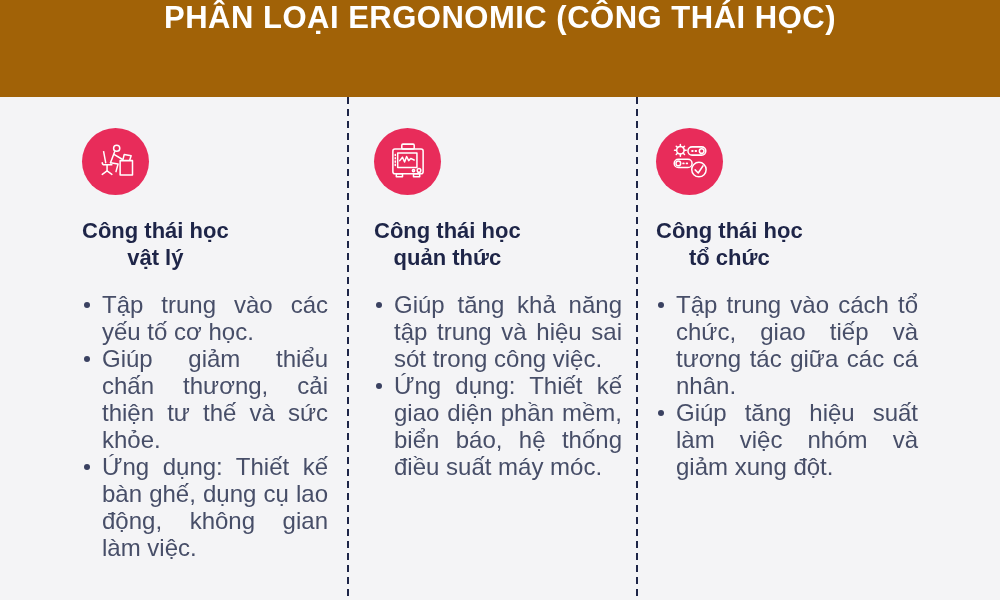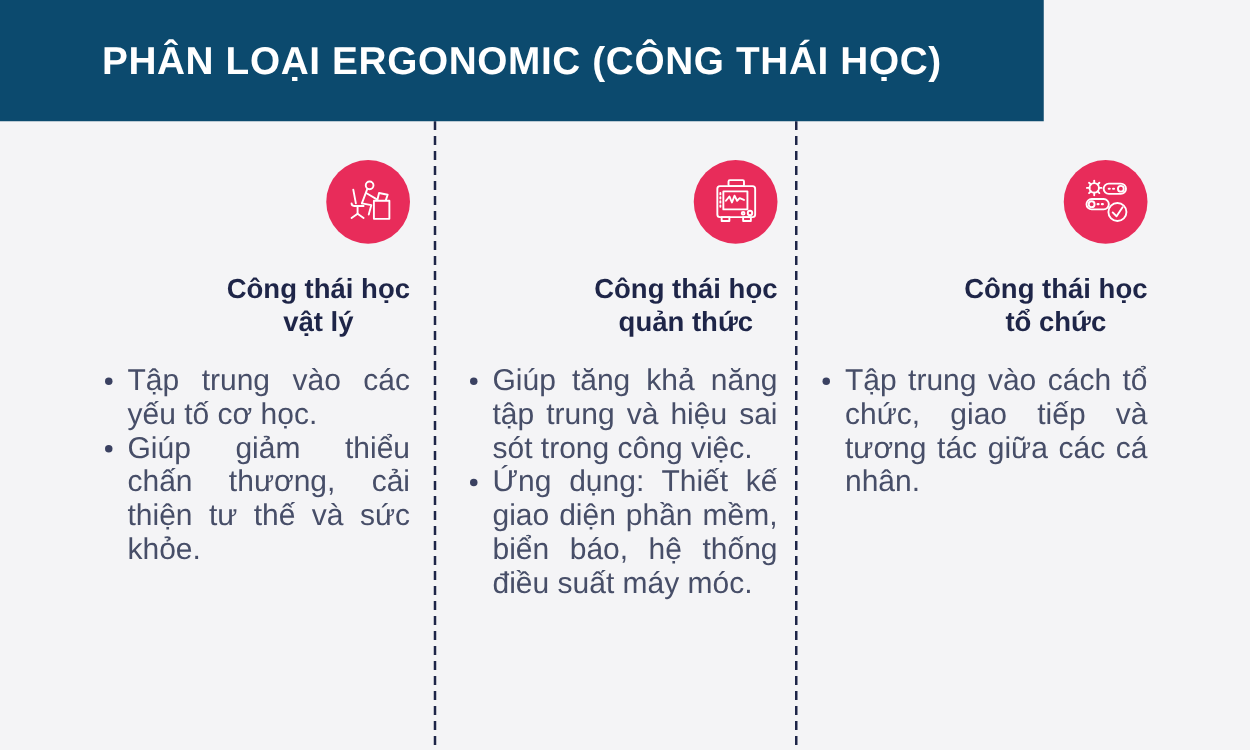--- a/index.html
+++ b/index.html
@@ -13,25 +13,25 @@
     width: 1000px;
     height: 600px;
     background: #f4f4f6;
     overflow: hidden;
     margin: 0 auto;
   }
   
   .header {
     position: absolute;
     left: 0; top: 0;
-    width: 835px;
+    width: 1000px;
     height: 97px;
-    background: #0c4a6e;
+    background: #a16207;
     display: flex;
-    align-items: center;
+    align-items: flex-start;
     justify-content: center;
   }
   .header-title {
     color: #ffffff;
     font-size: 31px;
     font-weight: bold;
     letter-spacing: 0.5px;
     white-space: nowrap;
   }
   
@@ -47,21 +47,21 @@
     );
   }
   .divider-1 { left: 347px; }
   .divider-2 { left: 636px; }
   
   .column {
     position: absolute;
     top: 128px;
     display: flex;
     flex-direction: column;
-    align-items: flex-end;
+    align-items: flex-start;
   }
   .col-1 { left: 82px;  width: 246px; }
   .col-2 { left: 374px; width: 248px; }
   .col-3 { left: 656px; width: 262px; }
 
   .icon-circle {
     width: 67px;
     height: 67px;
     border-radius: 50%;
     background: #e82c5a;
@@ -143,20 +143,21 @@
         <path d="M42 29 L44 21 L54 23 L52 29"></path>
       </svg>
     </div>
     <div class="col-title">
       <div>Công thái học</div>
       <div>vật lý</div>
     </div>
     <ul class="bullets">
       <li>Tập trung vào các yếu tố cơ học.</li>
       <li>Giúp giảm thiểu chấn thương, cải thiện tư thế và sức khỏe.</li>
+      <li>Ứng dụng: Thiết kế bàn ghế, dụng cụ lao động, không gian làm việc.</li>
     </ul>
   </div>
 
   <div class="column col-2">
     <div class="icon-circle">
       <svg viewBox="0 0 64 64" aria-hidden="true">
 
         <rect x="23" y="6" width="18" height="7" rx="1.5"></rect>
 
         <rect x="10" y="13" width="44" height="36" rx="3"></rect>
@@ -202,16 +203,17 @@
         <circle cx="45" cy="43" r="10.5"></circle>
         <polyline points="39.5,43.5 44,48 51,37.5"></polyline>
       </svg>
     </div>
     <div class="col-title">
       <div>Công thái học</div>
       <div>tổ chức</div>
     </div>
     <ul class="bullets">
       <li>Tập trung vào cách tổ chức, giao tiếp và tương tác giữa các cá nhân.</li>
+      <li>Giúp tăng hiệu suất làm việc nhóm và giảm xung đột.</li>
     </ul>
   </div>
 
 </div>
 
 </body></html>

